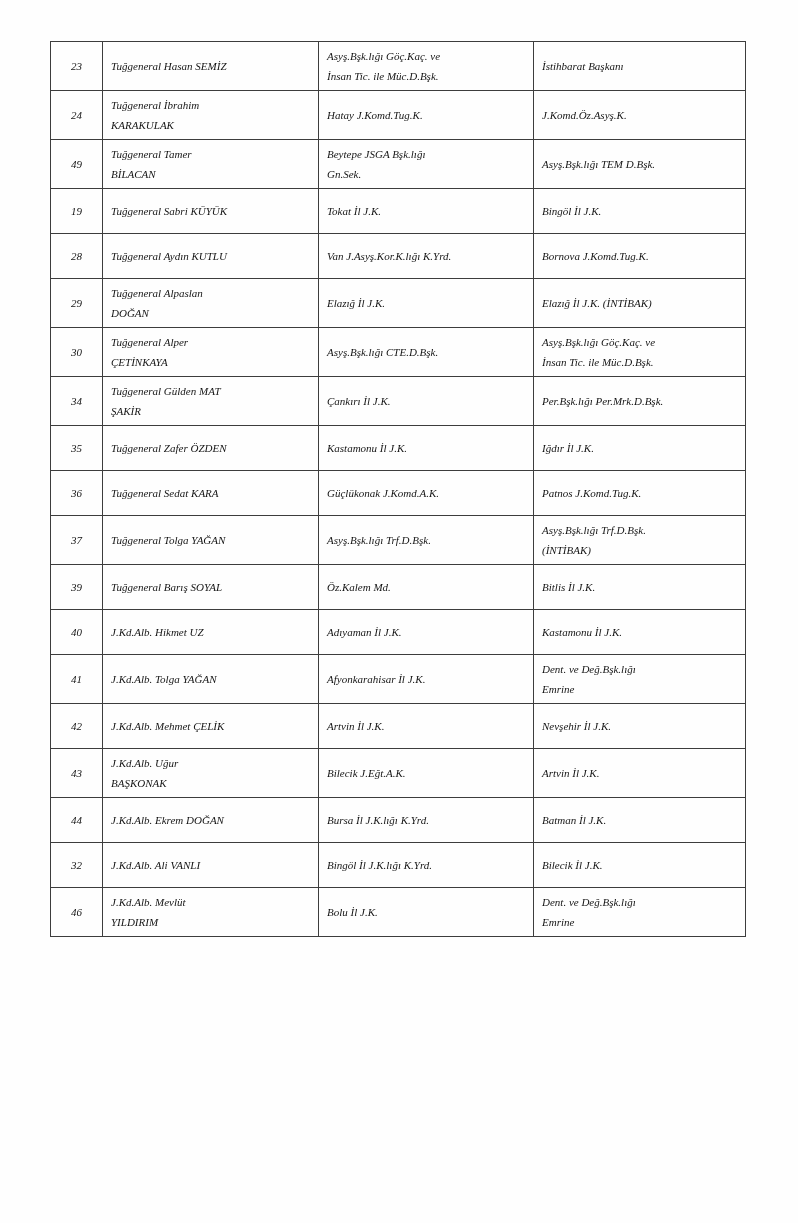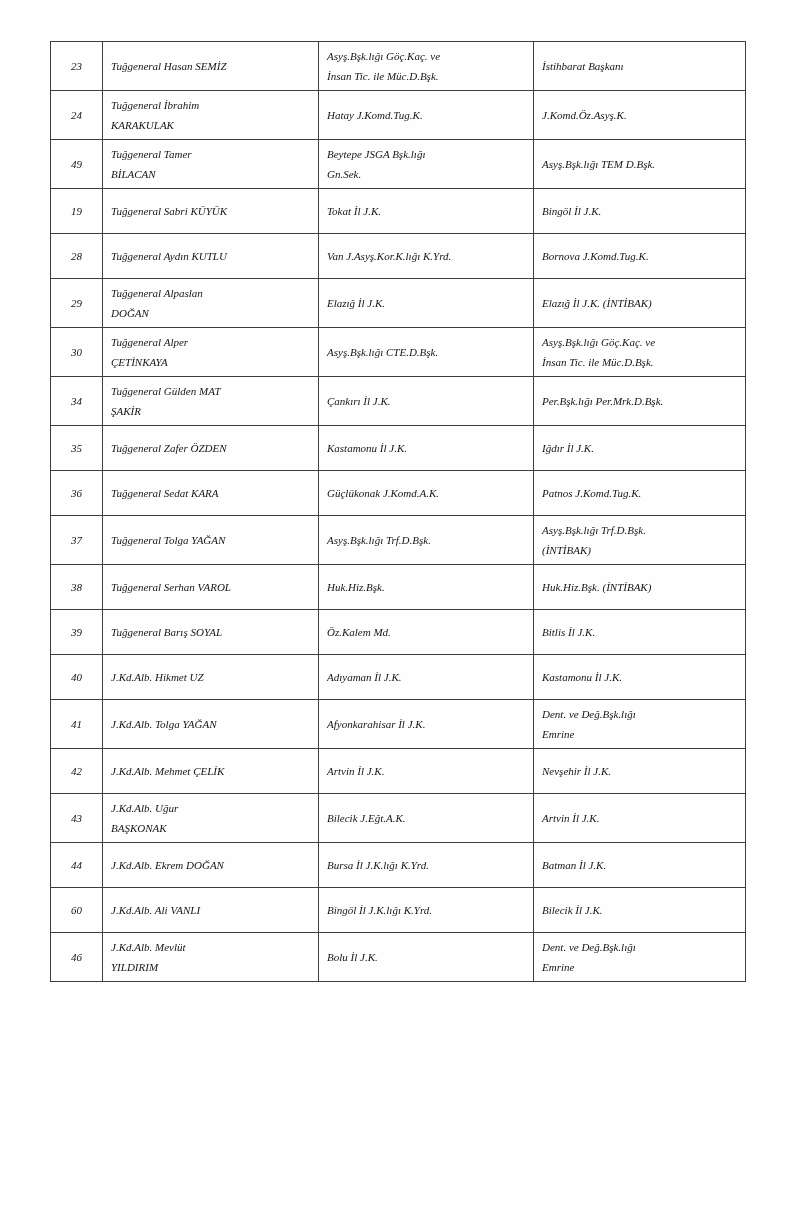--- a/index.html
+++ b/index.html
@@ -126,26 +126,20 @@
     <td class="col-to">Patnos J.Komd.Tug.K.</td>
   </tr>
         <tr>
     <td class="col-no">37</td>
     <td class="col-name">Tuğgeneral Tolga YAĞAN</td>
     <td class="col-from">Asyş.Bşk.lığı Trf.D.Bşk.</td>
     <td class="col-to">Asyş.Bşk.lığı Trf.D.Bşk.
 (İNTİBAK)</td>
   </tr>
         <tr>
-    <td class="col-no">38</td>
-    <td class="col-name">Tuğgeneral Serhan VAROL</td>
-    <td class="col-from">Huk.Hiz.Bşk.</td>
-    <td class="col-to">Huk.Hiz.Bşk. (İNTİBAK)</td>
-  </tr>
-        <tr>
     <td class="col-no">39</td>
     <td class="col-name">Tuğgeneral Barış SOYAL</td>
     <td class="col-from">Öz.Kalem Md.</td>
     <td class="col-to">Bitlis İl J.K.</td>
   </tr>
         <tr>
     <td class="col-no">40</td>
     <td class="col-name">J.Kd.Alb. Hikmet UZ</td>
     <td class="col-from">Adıyaman İl J.K.</td>
     <td class="col-to">Kastamonu İl J.K.</td>
@@ -170,21 +164,21 @@
     <td class="col-from">Bilecik J.Eğt.A.K.</td>
     <td class="col-to">Artvin İl J.K.</td>
   </tr>
         <tr>
     <td class="col-no">44</td>
     <td class="col-name">J.Kd.Alb. Ekrem DOĞAN</td>
     <td class="col-from">Bursa İl J.K.lığı K.Yrd.</td>
     <td class="col-to">Batman İl J.K.</td>
   </tr>
         <tr>
-    <td class="col-no">60</td>
+    <td class="col-no">32</td>
     <td class="col-name">J.Kd.Alb. Ali VANLI</td>
     <td class="col-from">Bingöl İl J.K.lığı K.Yrd.</td>
     <td class="col-to">Bilecik İl J.K.</td>
   </tr>
         <tr>
     <td class="col-no">46</td>
     <td class="col-name">J.Kd.Alb. Mevlüt
 YILDIRIM</td>
     <td class="col-from">Bolu İl J.K.</td>
     <td class="col-to">Dent. ve Değ.Bşk.lığı

